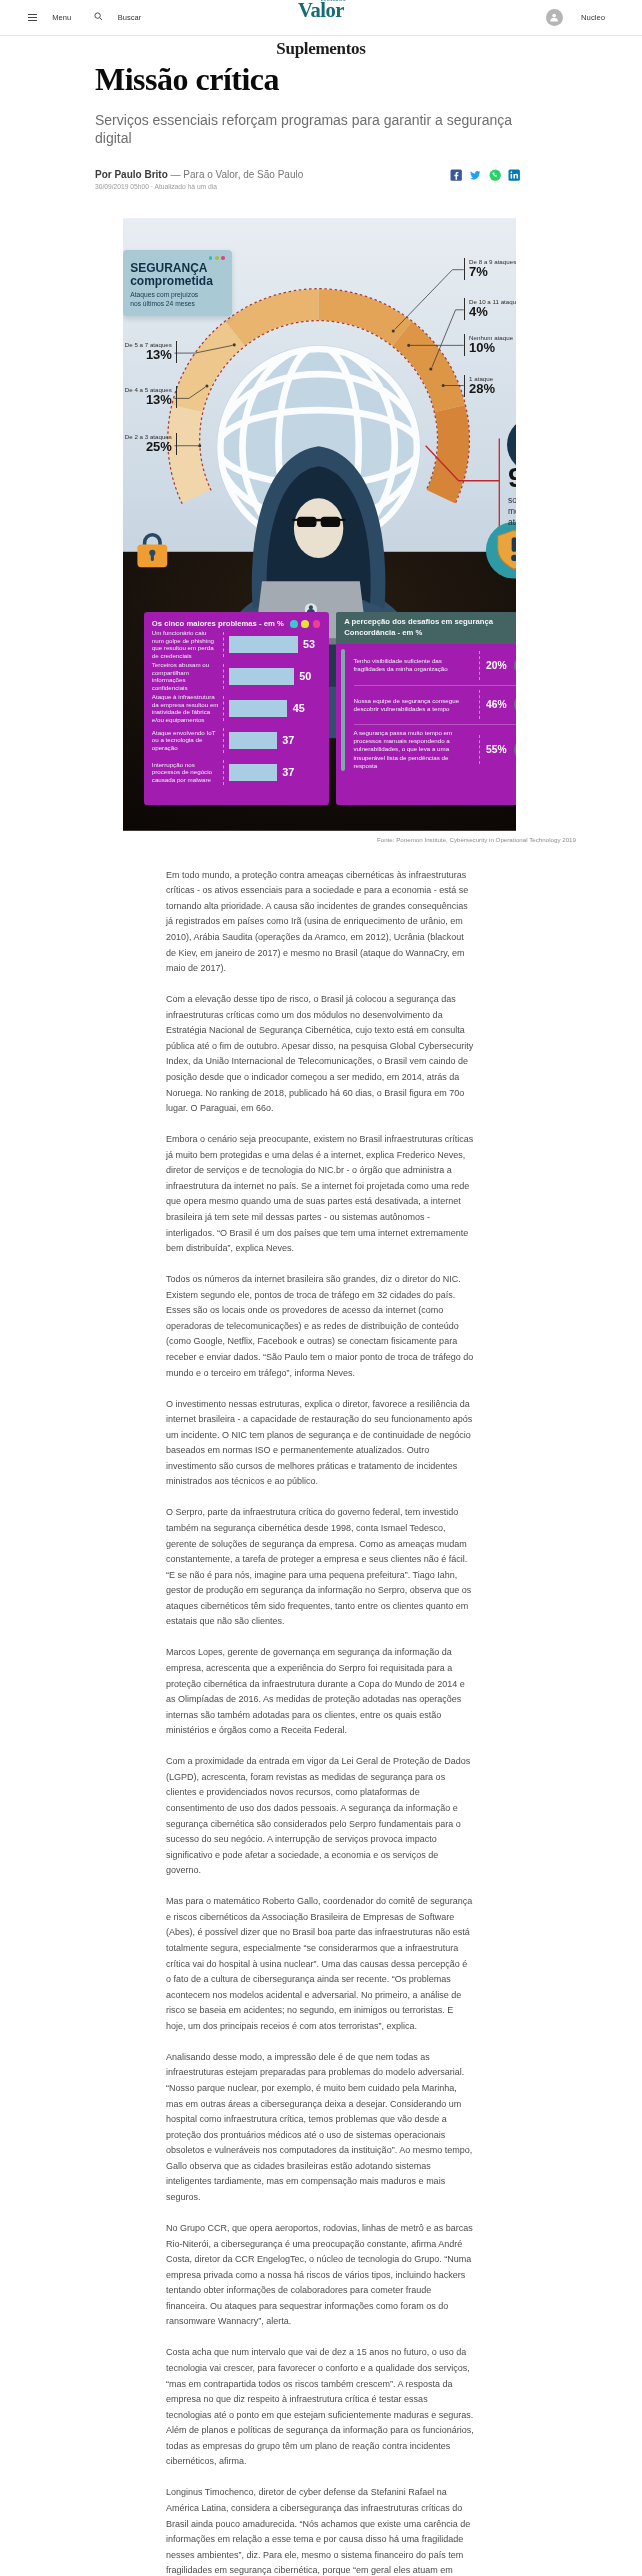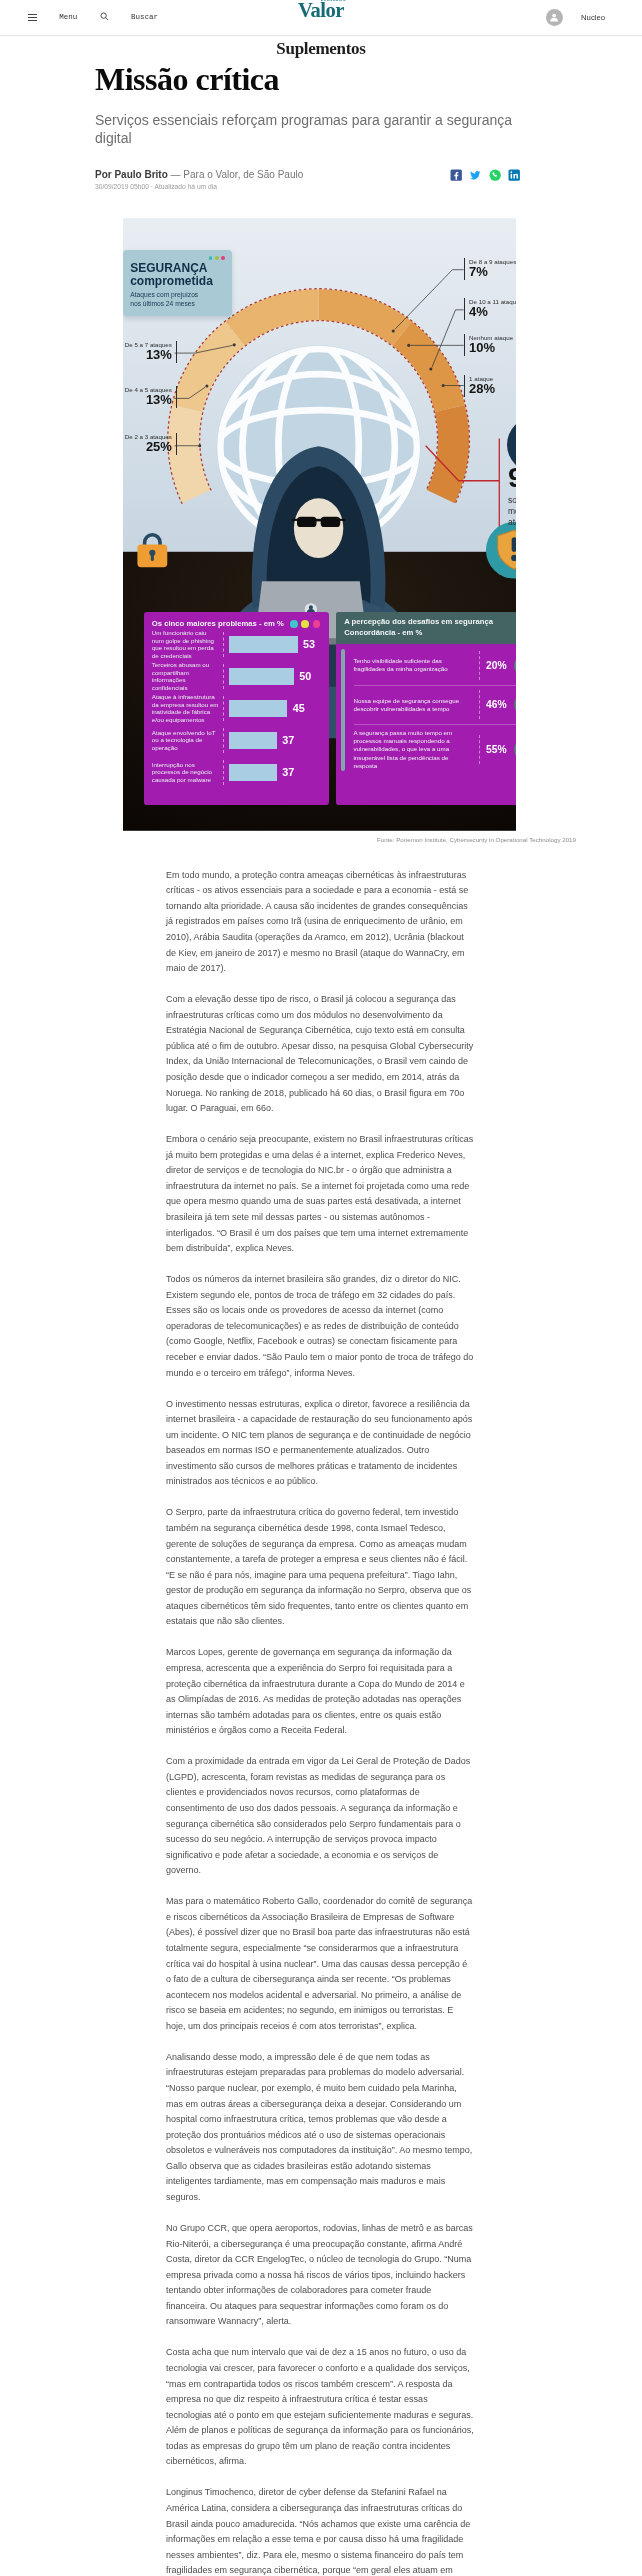--- a/index.html
+++ b/index.html
@@ -2,21 +2,21 @@
 <html lang="pt-BR" style="font-size:8.2px"><head>
 <meta charset="utf-8">
 <style>
   * { box-sizing: border-box; margin: 0; padding: 0; }
   html,body { background:#fff; }
   body { width:642px; min-height:2851px; font-family:"Liberation Sans", sans-serif; color:#333; position:relative; }
 
   
   .topbar { height:36px; border-bottom:0.5px solid #e6e6e6; display:flex; align-items:center; position:relative; background:#fff; }
   .topbar-left { display:flex; align-items:center; gap:23px; padding-left:28px; }
-  .tb-btn { display:flex; align-items:center; gap:22px; cursor:pointer; font-size:7.5px; color:#333; background:none; border:none; font-family:Liberation Mono, monospace; }
+  .tb-btn { display:flex; align-items:center; gap:15px; cursor:pointer; font-size:7.5px; color:#333; background:none; border:none; font-family:Liberation Sans, sans-serif; }
   .hamburger { width:9.3px; display:flex; flex-direction:column; gap:1.8px; }
   .hamburger i { height:1px; background:#444; display:block; }
   .brand-wrap { position:absolute; left:50%; transform:translateX(-50%); top:0; height:36px; display:flex; align-items:center; gap:9.3px;flex-direction:column; }
   .valor-logo { position:relative; font-family:"Liberation Serif", serif; font-weight:bold; font-size:20.6px; color:#166b74; letter-spacing:-0.5px; text-decoration:none; line-height:1; }
   .valor-super { position:absolute; top:-1px; right:-2.1px; font-family:"Liberation Sans", sans-serif; font-weight:bold; font-size:3.3px; letter-spacing:0.5px; color:#166b74; }
   .brand-divider { width:0.5px; height:21.6px; background:#c9c9c9; }
   .section-logo { font-family:"Liberation Serif", serif; font-weight:bold; font-size:17px; color:#1d1d1d; text-decoration:none; letter-spacing:-0.3px; }
   .topbar-right { margin-left:auto; display:flex; align-items:center; gap:18px; padding-right:37px; cursor:pointer; }
   .avatar { width:17.5px; height:17.5px; border-radius:50%; background:#b5b5b5; display:flex; align-items:center; justify-content:center; }
   .user-label { font-size:7.7px; color:#333; }

